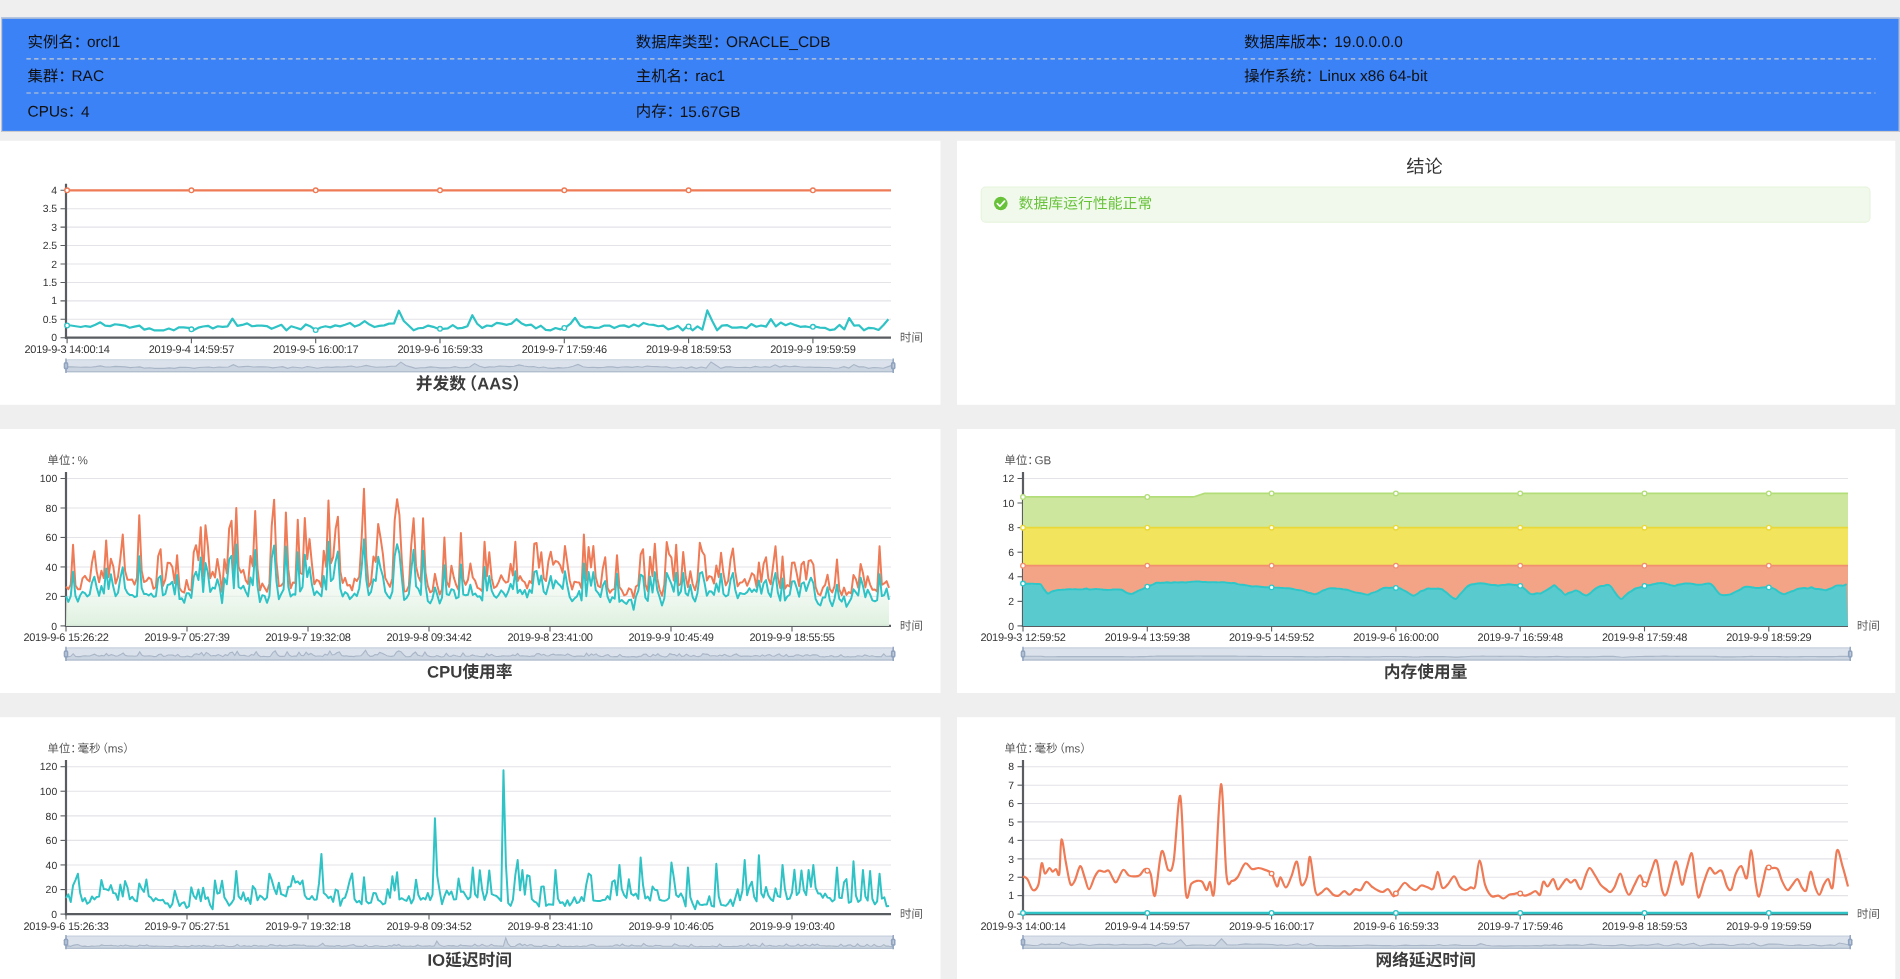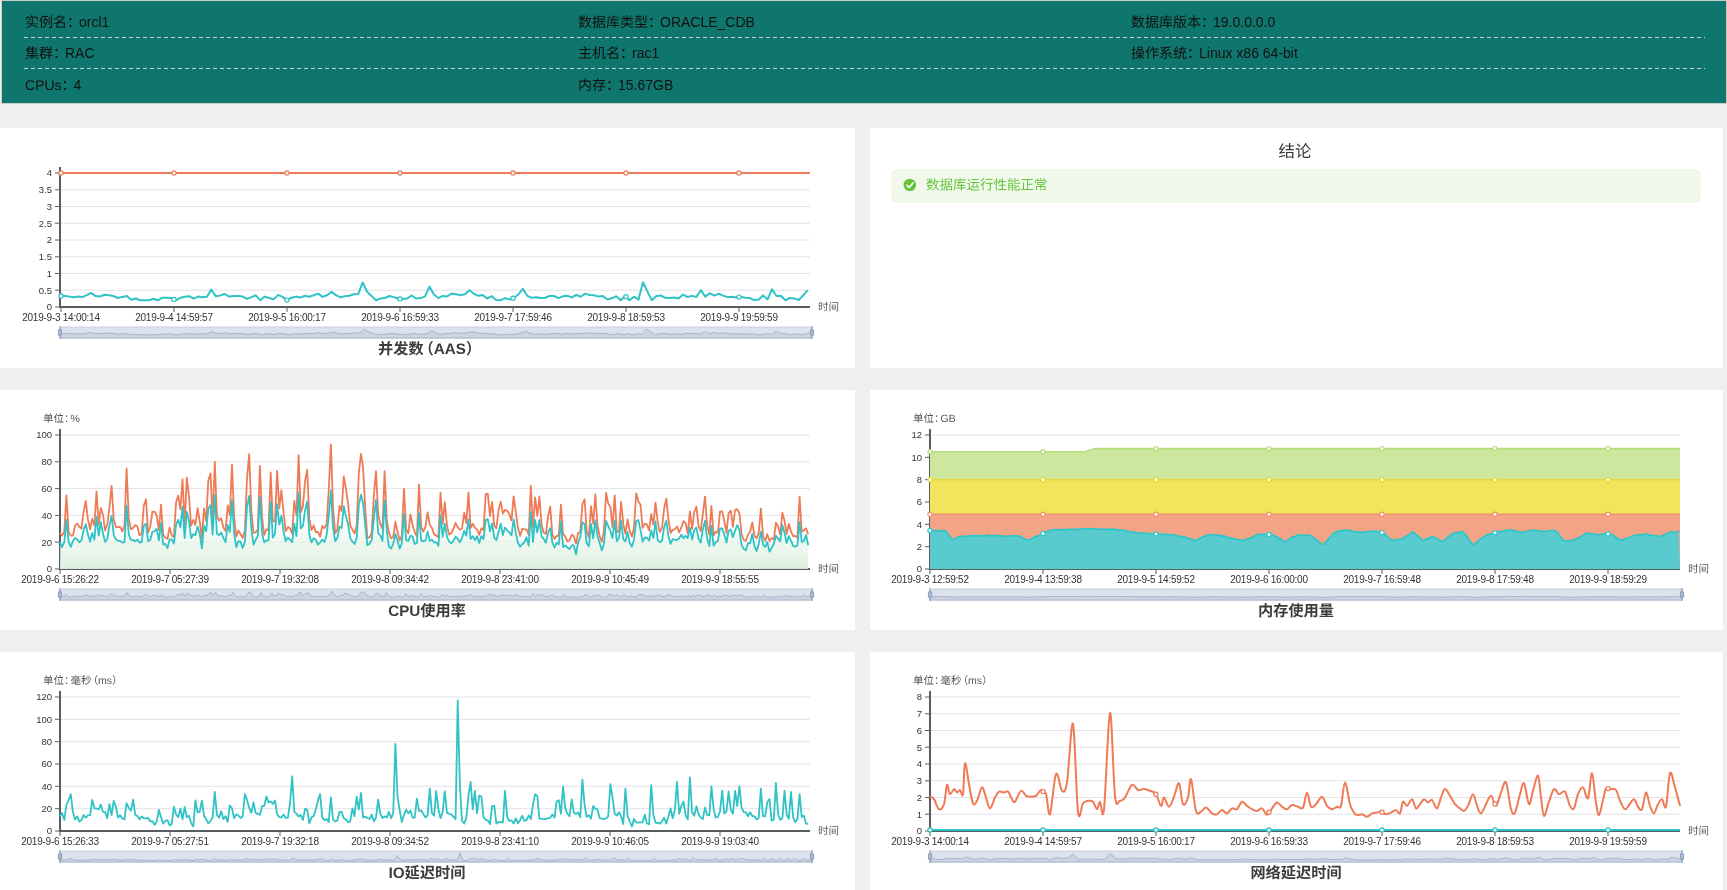--- a/index.html
+++ b/index.html
@@ -1,13 +1,13 @@
 <!DOCTYPE html>
 <html><head><meta charset="utf-8"><style>html,body{margin:0;padding:0;background:#efefef;font-family:"Liberation Sans",sans-serif;}.panel{position:absolute;background:#fff;}</style></head><body style="width:1727px;height:890px;position:relative;overflow:hidden">
-<div style="position:absolute;left:1px;top:0;width:1724px;height:102px;background:#0f766e;border:1px solid #ccc">
+<div style="position:absolute;left:1px;top:16px;width:1724px;height:102px;background:#3b82f6;border:1px solid #ccc">
     <svg width="1725" height="103" style="position:absolute;left:0;top:0">
       <line x1="22" y1="36.5" x2="1703" y2="36.5" stroke="#ccc" stroke-width="1" stroke-dasharray="4 3"></line>
       <line x1="22" y1="67.5" x2="1703" y2="67.5" stroke="#ccc" stroke-width="1" stroke-dasharray="4 3"></line>
       <path transform="translate(23,26)" d="M7.5 -1.5C9.4 -0.8 11.3 0.2 12.4 1.0L13.0 0.2C11.9 -0.6 9.9 -1.6 8.0 -2.3ZM3.4 -7.8C4.1 -7.4 5.0 -6.7 5.4 -6.2L6.1 -6.9C5.7 -7.4 4.7 -8.1 4.0 -8.5ZM2.0 -5.6C2.8 -5.2 3.7 -4.5 4.1 -4.0L4.8 -4.8C4.3 -5.3 3.4 -5.9 2.6 -6.3ZM1.3 -10.2V-7.3H2.3V-9.2H11.7V-7.3H12.8V-10.2H8.0C7.8 -10.7 7.4 -11.3 7.0 -11.9L6.0 -11.5C6.3 -11.1 6.5 -10.6 6.7 -10.2ZM1.0 -3.6V-2.7H6.0C5.3 -1.3 3.8 -0.4 1.1 0.2C1.4 0.4 1.6 0.8 1.7 1.1C4.9 0.4 6.5 -0.9 7.3 -2.7H13.1V-3.6H7.6C8.0 -4.9 8.1 -6.6 8.1 -8.5H7.0C7.0 -6.5 6.9 -4.9 6.5 -3.6Z M23.7 -10.1V-2.3H24.6V-10.1ZM25.9 -11.7V-0.3C25.9 -0.1 25.9 -0.0 25.6 0.0C25.4 0.0 24.7 0.0 23.8 -0.0C24.0 0.3 24.1 0.7 24.2 1.0C25.2 1.0 26.0 1.0 26.4 0.8C26.8 0.7 26.9 0.4 26.9 -0.3V-11.7ZM19.0 -4.1C19.5 -3.7 20.1 -3.2 20.5 -2.8C19.9 -1.4 19.0 -0.3 18.0 0.3C18.2 0.5 18.5 0.9 18.7 1.1C20.8 -0.4 22.3 -3.3 22.8 -7.8L22.1 -7.9L22.0 -7.9H20.2C20.4 -8.6 20.5 -9.3 20.7 -10.0H23.0V-11.0H18.2V-10.0H19.6C19.2 -7.8 18.5 -5.7 17.5 -4.3C17.7 -4.1 18.1 -3.8 18.3 -3.6C18.9 -4.5 19.4 -5.6 19.9 -6.9H21.7C21.5 -5.8 21.3 -4.7 20.9 -3.8C20.5 -4.1 20.0 -4.5 19.6 -4.8ZM17.0 -11.7C16.4 -9.7 15.5 -7.7 14.5 -6.3C14.6 -6.1 14.9 -5.5 15.0 -5.3C15.3 -5.7 15.7 -6.2 16.0 -6.8V1.1H17.0V-8.8C17.3 -9.6 17.7 -10.6 17.9 -11.5Z M31.7 -7.4C32.4 -6.9 33.2 -6.2 33.8 -5.7C32.2 -4.8 30.4 -4.2 28.7 -3.8C28.9 -3.6 29.1 -3.1 29.2 -2.9C30.0 -3.0 30.8 -3.3 31.5 -3.5V1.1H32.6V0.4H38.8V1.1H39.9V-4.8H34.3C36.6 -6.0 38.7 -7.7 39.8 -10.0L39.1 -10.4L38.9 -10.4H34.0C34.3 -10.8 34.6 -11.2 34.9 -11.6L33.7 -11.8C32.9 -10.5 31.3 -8.9 29.0 -7.8C29.2 -7.6 29.6 -7.3 29.7 -7.0C31.0 -7.7 32.1 -8.5 33.1 -9.4H38.3C37.4 -8.2 36.2 -7.1 34.8 -6.2C34.2 -6.8 33.2 -7.5 32.5 -8.0ZM38.8 -0.6H32.6V-3.8H38.8Z M45.5 -6.8C46.1 -6.8 46.6 -7.2 46.6 -7.8C46.6 -8.5 46.1 -8.9 45.5 -8.9C44.9 -8.9 44.4 -8.5 44.4 -7.8C44.4 -7.2 44.9 -6.8 45.5 -6.8ZM45.5 0.1C46.1 0.1 46.6 -0.4 46.6 -1.0C46.6 -1.6 46.1 -2.0 45.5 -2.0C44.9 -2.0 44.4 -1.6 44.4 -1.0C44.4 -0.4 44.9 0.1 45.5 0.1Z" fill="#111"></path>
       <text x="77.0" y="26.0" font-size="14" fill="#111" text-anchor="start" font-family="Liberation Sans, sans-serif">orcl1</text>
       <path transform="translate(576,26)" d="M6.2 -11.5C6.0 -10.9 5.5 -10.1 5.2 -9.6L5.8 -9.3C6.2 -9.8 6.7 -10.5 7.1 -11.1ZM1.2 -11.1C1.6 -10.5 2.0 -9.7 2.1 -9.3L2.9 -9.6C2.8 -10.1 2.4 -10.9 2.0 -11.4ZM5.7 -3.6C5.4 -2.9 5.0 -2.3 4.4 -1.8C3.9 -2.0 3.4 -2.3 2.8 -2.5C3.0 -2.9 3.3 -3.2 3.5 -3.6ZM1.5 -2.1C2.2 -1.9 3.0 -1.5 3.7 -1.2C2.8 -0.5 1.7 -0.1 0.6 0.2C0.8 0.4 1.0 0.8 1.1 1.0C2.4 0.7 3.6 0.1 4.6 -0.7C5.0 -0.4 5.4 -0.2 5.8 0.1L6.4 -0.6C6.1 -0.8 5.7 -1.1 5.2 -1.3C6.0 -2.1 6.6 -3.1 6.9 -4.3L6.4 -4.6L6.2 -4.5H3.9L4.2 -5.2L3.3 -5.4C3.2 -5.1 3.0 -4.8 2.9 -4.5H1.0V-3.6H2.5C2.2 -3.1 1.8 -2.6 1.5 -2.1ZM3.6 -11.8V-9.2H0.7V-8.3H3.3C2.6 -7.4 1.5 -6.5 0.5 -6.1C0.8 -5.9 1.0 -5.5 1.1 -5.3C2.0 -5.8 2.9 -6.5 3.6 -7.4V-5.7H4.6V-7.6C5.2 -7.1 6.1 -6.4 6.5 -6.1L7.0 -6.8C6.7 -7.1 5.5 -7.9 4.8 -8.3H7.4V-9.2H4.6V-11.8ZM8.8 -11.6C8.5 -9.2 7.8 -6.8 6.7 -5.4C7.0 -5.2 7.4 -4.9 7.5 -4.7C7.9 -5.2 8.2 -5.9 8.5 -6.5C8.8 -5.2 9.2 -3.9 9.7 -2.8C8.9 -1.5 7.8 -0.4 6.3 0.3C6.5 0.5 6.8 0.9 6.9 1.2C8.3 0.4 9.4 -0.6 10.2 -1.8C10.9 -0.6 11.8 0.3 12.9 1.0C13.1 0.7 13.4 0.4 13.6 0.2C12.4 -0.5 11.5 -1.5 10.8 -2.8C11.5 -4.2 12.0 -6.0 12.3 -8.1H13.3V-9.0H9.3C9.5 -9.8 9.6 -10.7 9.8 -11.5ZM11.3 -8.1C11.1 -6.5 10.8 -5.1 10.3 -3.9C9.7 -5.1 9.3 -6.6 9.1 -8.1Z M20.8 -3.3V1.1H21.7V0.6H26.0V1.1H27.0V-3.3H24.3V-5.1H27.4V-6.0H24.3V-7.5H26.9V-11.1H19.5V-6.9C19.5 -4.7 19.4 -1.6 17.9 0.5C18.2 0.6 18.6 0.9 18.8 1.1C20.0 -0.6 20.4 -3.0 20.5 -5.1H23.3V-3.3ZM20.6 -10.2H25.9V-8.4H20.6ZM20.6 -7.5H23.3V-6.0H20.5L20.6 -6.9ZM21.7 -0.3V-2.4H26.0V-0.3ZM16.3 -11.7V-8.9H14.6V-8.0H16.3V-4.9C15.6 -4.7 14.9 -4.5 14.4 -4.3L14.7 -3.3L16.3 -3.8V-0.2C16.3 0.0 16.3 0.1 16.1 0.1C15.9 0.1 15.4 0.1 14.8 0.1C14.9 0.3 15.1 0.8 15.1 1.0C16.0 1.0 16.5 1.0 16.8 0.8C17.2 0.7 17.3 0.4 17.3 -0.2V-4.1L18.9 -4.7L18.8 -5.6L17.3 -5.2V-8.0H18.9V-8.9H17.3V-11.7Z M32.5 -3.4C32.7 -3.5 33.2 -3.6 33.9 -3.6H36.3V-2.0H31.2V-1.0H36.3V1.1H37.3V-1.0H41.4V-2.0H37.3V-3.6H40.4V-4.6H37.3V-6.0H36.3V-4.6H33.6C34.1 -5.2 34.5 -6.0 34.9 -6.7H40.8V-7.7H35.4L35.8 -8.7L34.7 -9.1C34.6 -8.6 34.4 -8.1 34.2 -7.7H31.6V-6.7H33.8C33.4 -6.0 33.1 -5.5 33.0 -5.3C32.7 -4.8 32.4 -4.5 32.2 -4.5C32.3 -4.2 32.5 -3.6 32.5 -3.4ZM34.6 -11.5C34.8 -11.2 35.0 -10.7 35.2 -10.3H29.7V-6.3C29.7 -4.3 29.6 -1.4 28.4 0.6C28.7 0.7 29.1 1.0 29.3 1.2C30.5 -0.9 30.7 -4.1 30.7 -6.3V-9.4H41.3V-10.3H36.4C36.2 -10.8 35.9 -11.3 35.6 -11.8Z M52.4 -11.5C52.1 -10.9 51.5 -10.1 51.0 -9.5L51.9 -9.2C52.4 -9.7 53.0 -10.4 53.5 -11.2ZM44.5 -11.0C45.1 -10.5 45.8 -9.6 46.0 -9.1L47.0 -9.6C46.7 -10.1 46.0 -10.9 45.4 -11.5ZM48.4 -11.7V-9.0H43.0V-8.1H47.6C46.5 -6.9 44.6 -5.9 42.7 -5.5C43.0 -5.3 43.3 -4.9 43.4 -4.6C45.3 -5.2 47.2 -6.3 48.4 -7.7V-5.3H49.5V-7.4C51.3 -6.5 53.4 -5.4 54.5 -4.6L55.0 -5.5C53.9 -6.2 51.9 -7.2 50.1 -8.1H55.1V-9.0H49.5V-11.7ZM48.5 -5.0C48.4 -4.5 48.3 -3.9 48.2 -3.5H42.9V-2.5H47.8C47.1 -1.2 45.7 -0.3 42.6 0.2C42.8 0.4 43.1 0.8 43.2 1.1C46.7 0.5 48.2 -0.7 49.0 -2.4C50.1 -0.4 52.0 0.7 54.8 1.1C55.0 0.8 55.2 0.4 55.5 0.1C52.9 -0.2 51.1 -1.0 50.0 -2.5H55.1V-3.5H49.3C49.4 -4.0 49.5 -4.5 49.6 -5.0Z M64.9 -11.0V-6.3H65.9V-11.0ZM67.5 -11.7V-5.4C67.5 -5.2 67.5 -5.2 67.2 -5.2C67.0 -5.2 66.3 -5.2 65.5 -5.2C65.7 -4.9 65.8 -4.5 65.9 -4.2C66.9 -4.2 67.5 -4.2 68.0 -4.4C68.4 -4.5 68.5 -4.8 68.5 -5.4V-11.7ZM61.4 -10.3V-8.3H59.7V-8.4V-10.3ZM56.9 -8.3V-7.4H58.6C58.5 -6.5 58.0 -5.5 56.8 -4.8C57.0 -4.6 57.4 -4.2 57.5 -4.0C58.9 -4.9 59.5 -6.2 59.6 -7.4H61.4V-4.4H62.4V-7.4H64.0V-8.3H62.4V-10.3H63.7V-11.2H57.4V-10.3H58.7V-8.4V-8.3ZM62.5 -4.6V-3.1H58.1V-2.1H62.5V-0.4H56.7V0.6H69.3V-0.4H63.6V-2.1H67.9V-3.1H63.6V-4.6Z M73.5 -6.8C74.1 -6.8 74.6 -7.2 74.6 -7.8C74.6 -8.5 74.1 -8.9 73.5 -8.9C72.9 -8.9 72.4 -8.5 72.4 -7.8C72.4 -7.2 72.9 -6.8 73.5 -6.8ZM73.5 0.1C74.1 0.1 74.6 -0.4 74.6 -1.0C74.6 -1.6 74.1 -2.0 73.5 -2.0C72.9 -2.0 72.4 -1.6 72.4 -1.0C72.4 -0.4 72.9 0.1 73.5 0.1Z" fill="#111"></path>
       <text x="658.0" y="26.0" font-size="14" fill="#111" text-anchor="start" font-family="Liberation Sans, sans-serif">ORACLE_CDB</text>
       <path transform="translate(1129,26)" d="M6.2 -11.5C6.0 -10.9 5.5 -10.1 5.2 -9.6L5.8 -9.3C6.2 -9.8 6.7 -10.5 7.1 -11.1ZM1.2 -11.1C1.6 -10.5 2.0 -9.7 2.1 -9.3L2.9 -9.6C2.8 -10.1 2.4 -10.9 2.0 -11.4ZM5.7 -3.6C5.4 -2.9 5.0 -2.3 4.4 -1.8C3.9 -2.0 3.4 -2.3 2.8 -2.5C3.0 -2.9 3.3 -3.2 3.5 -3.6ZM1.5 -2.1C2.2 -1.9 3.0 -1.5 3.7 -1.2C2.8 -0.5 1.7 -0.1 0.6 0.2C0.8 0.4 1.0 0.8 1.1 1.0C2.4 0.7 3.6 0.1 4.6 -0.7C5.0 -0.4 5.4 -0.2 5.8 0.1L6.4 -0.6C6.1 -0.8 5.7 -1.1 5.2 -1.3C6.0 -2.1 6.6 -3.1 6.9 -4.3L6.4 -4.6L6.2 -4.5H3.9L4.2 -5.2L3.3 -5.4C3.2 -5.1 3.0 -4.8 2.9 -4.5H1.0V-3.6H2.5C2.2 -3.1 1.8 -2.6 1.5 -2.1ZM3.6 -11.8V-9.2H0.7V-8.3H3.3C2.6 -7.4 1.5 -6.5 0.5 -6.1C0.8 -5.9 1.0 -5.5 1.1 -5.3C2.0 -5.8 2.9 -6.5 3.6 -7.4V-5.7H4.6V-7.6C5.2 -7.1 6.1 -6.4 6.5 -6.1L7.0 -6.8C6.7 -7.1 5.5 -7.9 4.8 -8.3H7.4V-9.2H4.6V-11.8ZM8.8 -11.6C8.5 -9.2 7.8 -6.8 6.7 -5.4C7.0 -5.2 7.4 -4.9 7.5 -4.7C7.9 -5.2 8.2 -5.9 8.5 -6.5C8.8 -5.2 9.2 -3.9 9.7 -2.8C8.9 -1.5 7.8 -0.4 6.3 0.3C6.5 0.5 6.8 0.9 6.9 1.2C8.3 0.4 9.4 -0.6 10.2 -1.8C10.9 -0.6 11.8 0.3 12.9 1.0C13.1 0.7 13.4 0.4 13.6 0.2C12.4 -0.5 11.5 -1.5 10.8 -2.8C11.5 -4.2 12.0 -6.0 12.3 -8.1H13.3V-9.0H9.3C9.5 -9.8 9.6 -10.7 9.8 -11.5ZM11.3 -8.1C11.1 -6.5 10.8 -5.1 10.3 -3.9C9.7 -5.1 9.3 -6.6 9.1 -8.1Z M20.8 -3.3V1.1H21.7V0.6H26.0V1.1H27.0V-3.3H24.3V-5.1H27.4V-6.0H24.3V-7.5H26.9V-11.1H19.5V-6.9C19.5 -4.7 19.4 -1.6 17.9 0.5C18.2 0.6 18.6 0.9 18.8 1.1C20.0 -0.6 20.4 -3.0 20.5 -5.1H23.3V-3.3ZM20.6 -10.2H25.9V-8.4H20.6ZM20.6 -7.5H23.3V-6.0H20.5L20.6 -6.9ZM21.7 -0.3V-2.4H26.0V-0.3ZM16.3 -11.7V-8.9H14.6V-8.0H16.3V-4.9C15.6 -4.7 14.9 -4.5 14.4 -4.3L14.7 -3.3L16.3 -3.8V-0.2C16.3 0.0 16.3 0.1 16.1 0.1C15.9 0.1 15.4 0.1 14.8 0.1C14.9 0.3 15.1 0.8 15.1 1.0C16.0 1.0 16.5 1.0 16.8 0.8C17.2 0.7 17.3 0.4 17.3 -0.2V-4.1L18.9 -4.7L18.8 -5.6L17.3 -5.2V-8.0H18.9V-8.9H17.3V-11.7Z M32.5 -3.4C32.7 -3.5 33.2 -3.6 33.9 -3.6H36.3V-2.0H31.2V-1.0H36.3V1.1H37.3V-1.0H41.4V-2.0H37.3V-3.6H40.4V-4.6H37.3V-6.0H36.3V-4.6H33.6C34.1 -5.2 34.5 -6.0 34.9 -6.7H40.8V-7.7H35.4L35.8 -8.7L34.7 -9.1C34.6 -8.6 34.4 -8.1 34.2 -7.7H31.6V-6.7H33.8C33.4 -6.0 33.1 -5.5 33.0 -5.3C32.7 -4.8 32.4 -4.5 32.2 -4.5C32.3 -4.2 32.5 -3.6 32.5 -3.4ZM34.6 -11.5C34.8 -11.2 35.0 -10.7 35.2 -10.3H29.7V-6.3C29.7 -4.3 29.6 -1.4 28.4 0.6C28.7 0.7 29.1 1.0 29.3 1.2C30.5 -0.9 30.7 -4.1 30.7 -6.3V-9.4H41.3V-10.3H36.4C36.2 -10.8 35.9 -11.3 35.6 -11.8Z M43.5 -11.5V-5.9C43.5 -3.8 43.3 -1.3 42.4 0.5C42.7 0.7 43.0 1.0 43.2 1.2C44.0 -0.3 44.3 -2.1 44.4 -4.0H46.3V1.1H47.3V-4.9H44.4L44.4 -5.9V-6.9H48.1V-7.9H46.9V-11.8H45.9V-7.9H44.4V-11.5ZM53.9 -6.7C53.6 -5.1 53.1 -3.8 52.4 -2.6C51.7 -3.8 51.2 -5.2 50.9 -6.7ZM48.8 -10.8V-6.0C48.8 -3.9 48.6 -1.3 47.6 0.6C47.8 0.7 48.2 1.0 48.4 1.2C49.6 -0.8 49.8 -3.6 49.8 -6.0V-6.7H50.1C50.4 -4.8 51.0 -3.2 51.8 -1.8C51.0 -0.9 50.2 -0.2 49.2 0.3C49.4 0.5 49.7 0.9 49.8 1.1C50.8 0.7 51.6 -0.0 52.4 -0.9C53.0 -0.0 53.8 0.6 54.8 1.1C54.9 0.9 55.2 0.5 55.5 0.3C54.5 -0.2 53.7 -0.8 53.0 -1.7C54.0 -3.2 54.7 -5.1 55.0 -7.5L54.4 -7.7L54.2 -7.7H49.8V-10.0C51.7 -10.1 53.8 -10.4 55.3 -10.8L54.6 -11.6C53.2 -11.3 50.8 -11.0 48.8 -10.8Z M62.4 -11.7V-8.8H56.9V-7.7H61.1C60.1 -5.4 58.4 -3.1 56.5 -2.0C56.8 -1.8 57.1 -1.4 57.3 -1.1C59.3 -2.5 61.1 -5.0 62.2 -7.7H62.4V-2.6H59.2V-1.5H62.4V1.1H63.5V-1.5H66.8V-2.6H63.5V-7.7H63.7C64.8 -5.0 66.6 -2.5 68.7 -1.1C68.9 -1.4 69.2 -1.8 69.5 -2.0C67.6 -3.2 65.8 -5.4 64.8 -7.7H69.1V-8.8H63.5V-11.7Z M73.5 -6.8C74.1 -6.8 74.6 -7.2 74.6 -7.8C74.6 -8.5 74.1 -8.9 73.5 -8.9C72.9 -8.9 72.4 -8.5 72.4 -7.8C72.4 -7.2 72.9 -6.8 73.5 -6.8ZM73.5 0.1C74.1 0.1 74.6 -0.4 74.6 -1.0C74.6 -1.6 74.1 -2.0 73.5 -2.0C72.9 -2.0 72.4 -1.6 72.4 -1.0C72.4 -0.4 72.9 0.1 73.5 0.1Z" fill="#111"></path>
       <text x="1211.0" y="26.0" font-size="14" fill="#111" text-anchor="start" font-family="Liberation Sans, sans-serif">19.0.0.0.0</text>
       <path transform="translate(23,57)" d="M6.4 -4.1V-3.1H0.8V-2.3H5.5C4.2 -1.3 2.1 -0.4 0.4 0.1C0.6 0.3 0.9 0.7 1.1 1.0C2.9 0.4 5.0 -0.7 6.4 -1.9V1.1H7.5V-1.9C8.9 -0.7 11.0 0.3 12.9 0.9C13.0 0.6 13.3 0.2 13.6 -0.0C11.8 -0.4 9.8 -1.3 8.5 -2.3H13.3V-3.1H7.5V-4.1ZM6.9 -7.7V-6.8H3.5V-7.7ZM6.5 -11.5C6.8 -11.2 7.0 -10.7 7.2 -10.3H4.0C4.3 -10.7 4.6 -11.2 4.8 -11.6L3.7 -11.8C3.1 -10.6 2.0 -9.0 0.4 -7.8C0.7 -7.7 1.0 -7.4 1.2 -7.1C1.6 -7.5 2.0 -7.9 2.4 -8.3V-3.8H3.5V-4.2H12.9V-5.1H7.9V-6.0H11.9V-6.8H7.9V-7.7H11.8V-8.5H7.9V-9.4H12.4V-10.3H8.3C8.1 -10.7 7.8 -11.3 7.5 -11.8ZM6.9 -8.5H3.5V-9.4H6.9ZM6.9 -6.0V-5.1H3.5V-6.0Z M21.6 -11.4C22.0 -10.7 22.4 -9.7 22.6 -9.0L23.5 -9.4C23.3 -10.0 22.9 -11.0 22.4 -11.7ZM25.9 -11.8C25.7 -11.0 25.2 -10.0 24.9 -9.3L25.8 -9.1C26.1 -9.7 26.5 -10.7 26.9 -11.5ZM21.1 -3.2V-2.2H23.7V1.1H24.8V-2.2H27.5V-3.2H24.8V-5.2H26.9V-6.2H24.8V-8.1H27.2V-9.0H21.4V-8.1H23.7V-6.2H21.6V-5.2H23.7V-3.2ZM19.5 -7.8V-6.4H17.5C17.6 -6.9 17.7 -7.4 17.8 -7.8ZM15.3 -11.1V-10.2H17.0L16.9 -8.8H14.6V-7.8H16.8C16.7 -7.4 16.6 -6.9 16.5 -6.4H15.3V-5.5H16.3C15.9 -4.2 15.3 -3.1 14.4 -2.2C14.6 -2.0 15.0 -1.6 15.1 -1.4C15.5 -1.8 15.8 -2.2 16.1 -2.6V1.1H17.0V0.4H20.6V-4.1H16.8C17.0 -4.5 17.2 -5.0 17.3 -5.5H20.4V-7.8H21.3V-8.8H20.4V-11.1ZM19.5 -8.8H17.9L18.0 -10.2H19.5ZM17.0 -3.2H19.6V-0.6H17.0Z M31.5 -6.8C32.1 -6.8 32.6 -7.2 32.6 -7.8C32.6 -8.5 32.1 -8.9 31.5 -8.9C30.9 -8.9 30.4 -8.5 30.4 -7.8C30.4 -7.2 30.9 -6.8 31.5 -6.8ZM31.5 0.1C32.1 0.1 32.6 -0.4 32.6 -1.0C32.6 -1.6 32.1 -2.0 31.5 -2.0C30.9 -2.0 30.4 -1.6 30.4 -1.0C30.4 -0.4 30.9 0.1 31.5 0.1Z" fill="#111"></path>

